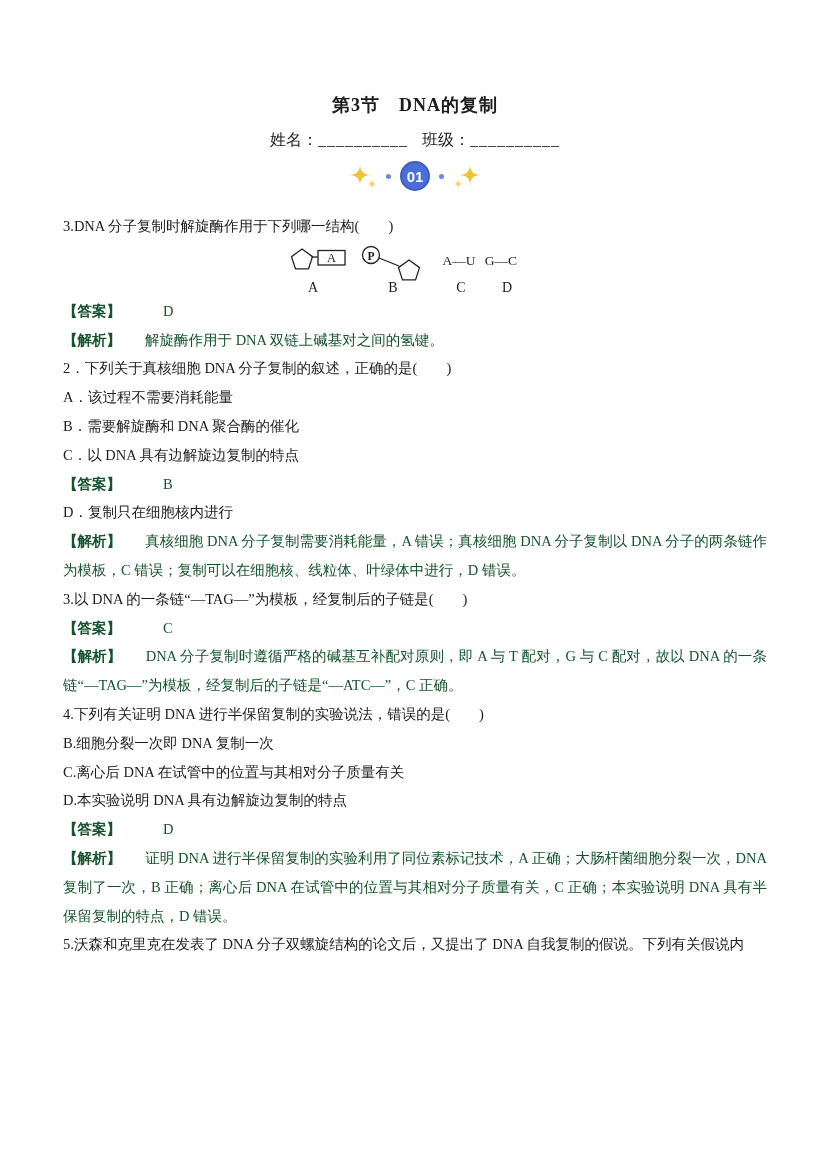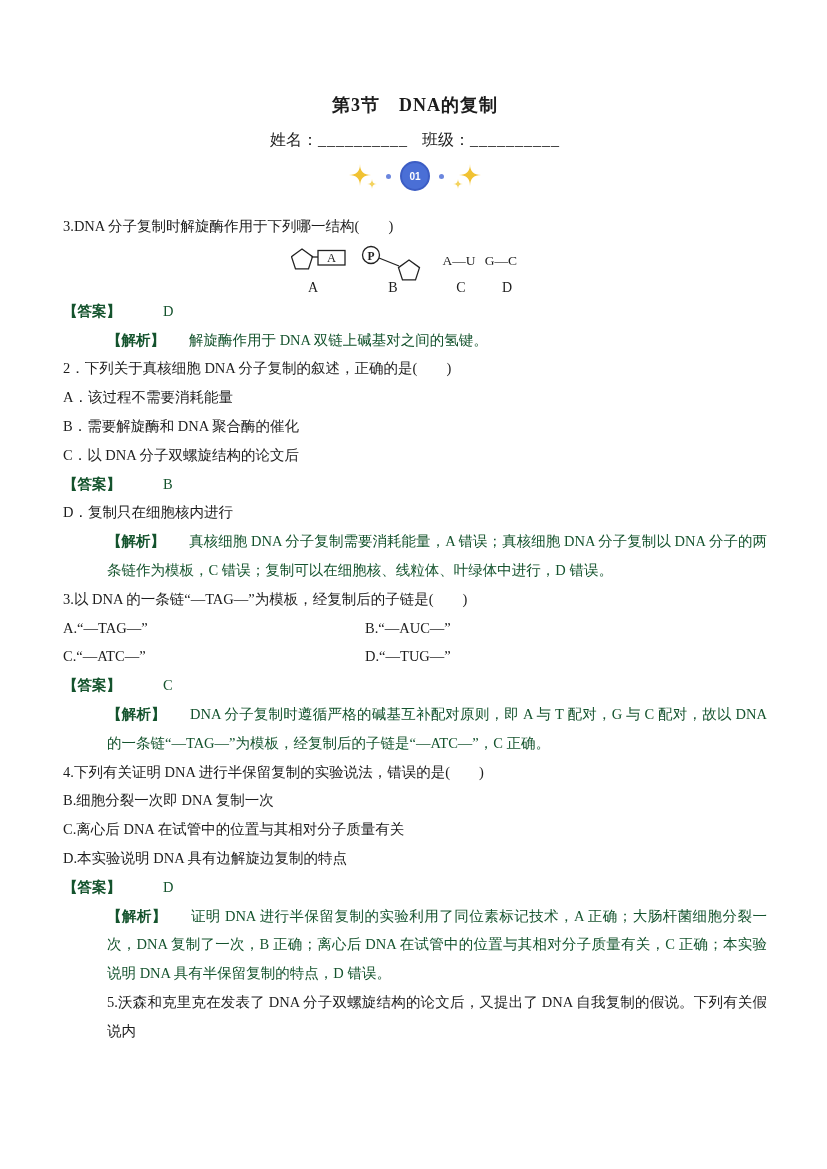--- a/index.html
+++ b/index.html
@@ -18,38 +18,38 @@
   .name-line .blank { letter-spacing:1px; }
   .name-line .gap { display:inline-block; width:10px; }
 
   
   .badge { margin-top:9px; text-align:center; }
   .badge-top { display:flex; justify-content:center; align-items:center; gap:9px; height:32px; }
   .badge-dot { width:5px; height:5px; border-radius:50%; background:#6b86de; }
   .badge-circle {
     width:30px; height:30px; border-radius:50%;
     background:#4a6fd6; border:2px solid #3c5dc4;
-    color:#fff; font-size:10px; font-weight:bold;
+    color:#fff; font-size:15px; font-weight:bold;
     display:flex; align-items:center; justify-content:center;
     font-family:"Liberation Sans","DejaVu Sans",sans-serif;
   }
   .badge-label-row { display:flex; justify-content:center; align-items:center; gap:16px; margin-top:7px; }
   .badge-dash { width:46px; height:2.5px; background:#a9c6e8; border-radius:2px; }
   .badge-label {
     font-size:17.5px; font-weight:bold; letter-spacing:2px;
     font-family:"Liberation Sans","DejaVu Sans",sans-serif;
     background:linear-gradient(90deg,#4e9ad5 0%,#5b7fd8 55%,#7f68d0 100%);
     -webkit-background-clip:text; background-clip:text;
     -webkit-text-fill-color:transparent; color:#5b7fd8;
   }
 
   
   .qa { margin-top:20px; }
   .line { line-height:28.8px; min-height:28.8px; }
-  .just { text-align:justify;margin-left:44px; }
+  .just { text-align:justify; }
   .red { color:#14532d; }
   .blabel { font-weight:bold; }
   .ans-label { margin-right:42px; }
   .ana-label { margin-right:24px; }
   .opt-grid { display:grid; grid-template-columns:302px 1fr; }
 
   
   .diagram { height:56px; padding-left:228px; padding-top:3px; }
   .diagram svg { display:block; }
   .dshape { fill:none; stroke:#222; stroke-width:1.3; }
@@ -114,38 +114,32 @@
         </p>
         <p class="line just">
           <span class="red blabel ana-label">【解析】</span><span class="red">解旋酶作用于 DNA 双链上碱基对之间的氢键。</span>
         </p>
       </section>
 
       <section>
         <p class="line">2．下列关于真核细胞 DNA 分子复制的叙述，正确的是(　　)</p>
         <p class="line">A．该过程不需要消耗能量</p>
         <p class="line">B．需要解旋酶和 DNA 聚合酶的催化</p>
-        <p class="line">C．以 DNA 分子双螺旋结构的论文后</p>
+        <p class="line">C．以 DNA 具有边解旋边复制的特点</p>
         <p class="line">
           <span class="red blabel ans-label">【答案】</span><span class="red">B</span>
         </p>
         <p class="line">D．复制只在细胞核内进行</p>
         <p class="line just">
           <span class="red blabel ana-label">【解析】</span><span class="red">真核细胞 DNA 分子复制需要消耗能量，A 错误；真核细胞 DNA 分子复制以 DNA 分子的两条链作为模板，C 错误；复制可以在细胞核、线粒体、叶绿体中进行，D 错误。</span>
         </p>
       </section>
 
       <section>
         <p class="line">3.以 DNA 的一条链“—TAG—”为模板，经复制后的子链是(　　)</p>
-        <div class="opt-grid">
-          <p class="line">A.“—TAG—”</p>
-          <p class="line">B.“—AUC—”</p>
-          <p class="line">C.“—ATC—”</p>
-          <p class="line">D.“—TUG—”</p>
-        </div>
         <p class="line">
           <span class="red blabel ans-label">【答案】</span><span class="red">C</span>
         </p>
         <p class="line just">
           <span class="red blabel ana-label">【解析】</span><span class="red">DNA 分子复制时遵循严格的碱基互补配对原则，即 A 与 T 配对，G 与 C 配对，故以 DNA 的一条链“—TAG—”为模板，经复制后的子链是“—ATC—”，C 正确。</span>
         </p>
       </section>
 
       <section>
         <p class="line">4.下列有关证明 DNA 进行半保留复制的实验说法，错误的是(　　)</p>

